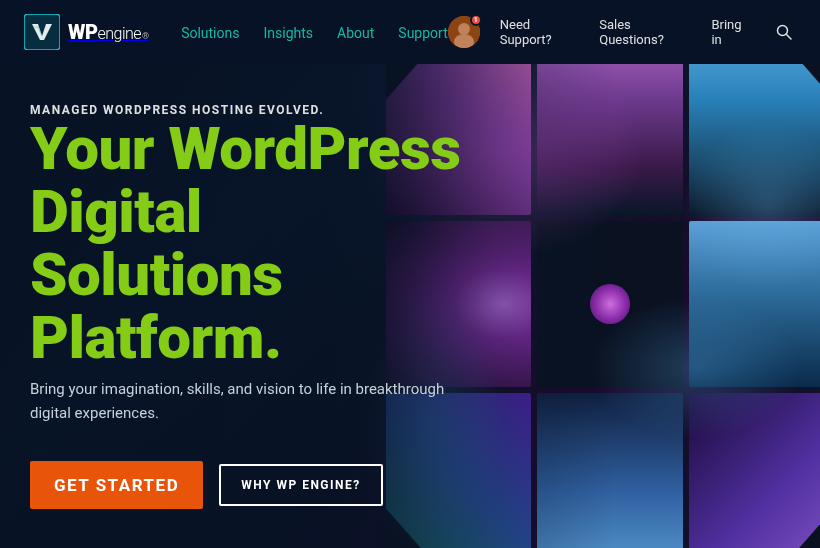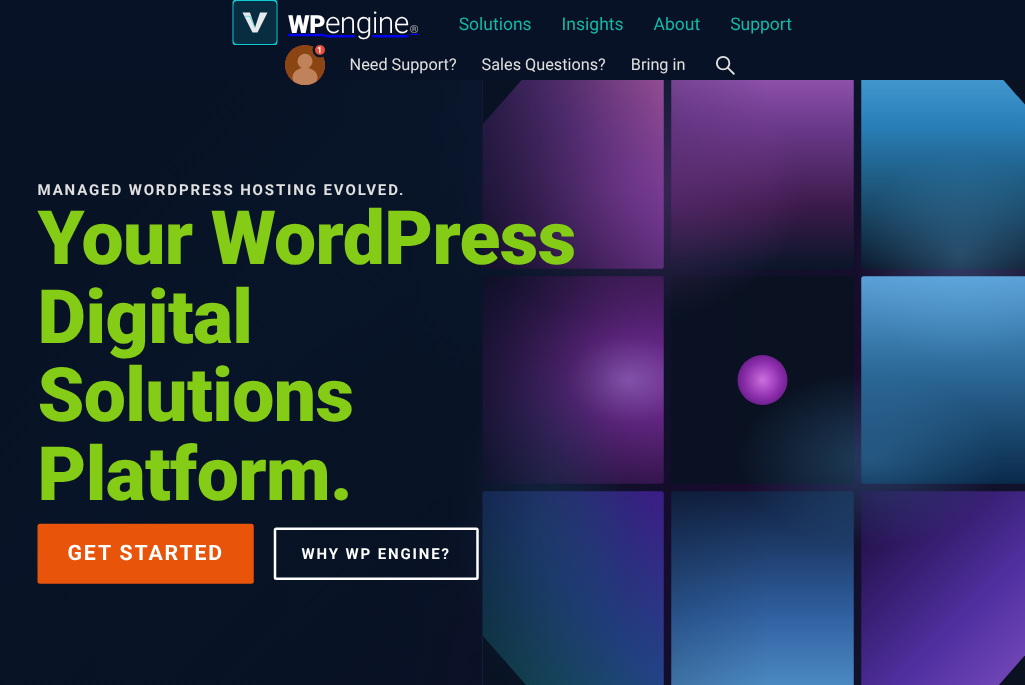--- a/index.html
+++ b/index.html
@@ -15,21 +15,20 @@
     
     .navbar {
       position: relative;
       z-index: 10;
       display: flex;
       align-items: center;
       justify-content: space-between;
       padding: 0 24px;
       height: 64px;
       background: rgba(8, 18, 38, 0.95);
-      flex-direction: column;
     }
 
     .navbar-left {
       display: flex;
       align-items: center;
       gap: 32px;
     }
 
     .logo {
       display: flex;
@@ -44,21 +43,21 @@
     }
 
     .logo-wp {
       font-size: 20px;
       font-weight: 900;
       color: #fff;
       letter-spacing: -0.5px;
     }
 
     .logo-engine {
-      font-size: 24px;
+      font-size: 16px;
       font-weight: 300;
       color: #fff;
       letter-spacing: -0.5px;
     }
 
     .logo-tm {
       font-size: 9px;
       color: #aaa;
       margin-left: 1px;
       vertical-align: super;
@@ -392,18 +391,19 @@
   </div>
 
   <div class="hero-dark-overlay"></div>
 
   <div class="hero-content">
     <p class="hero-subtitle">MANAGED WORDPRESS HOSTING EVOLVED.</p>
     <h1 class="hero-title">
       <span>Your WordPress Digital</span><br>
       <span>Solutions Platform.</span>
     </h1>
+    <p class="hero-description">Bring your imagination, skills, and vision to life in breakthrough digital experiences.</p>
     <div class="hero-buttons">
       <a href="#" class="btn-primary">GET STARTED</a>
       <a href="#" class="btn-secondary">WHY WP ENGINE?</a>
     </div>
   </div>
 </section>
 
 </body></html>

